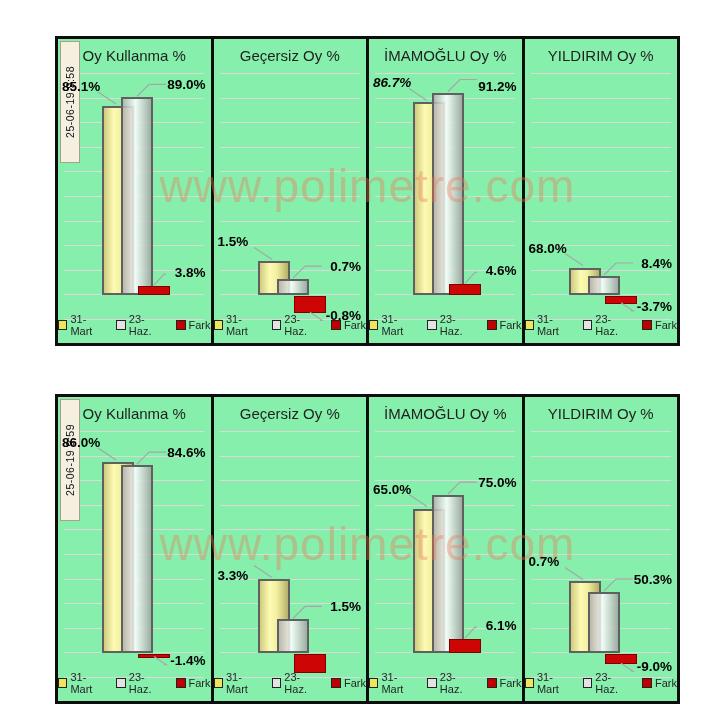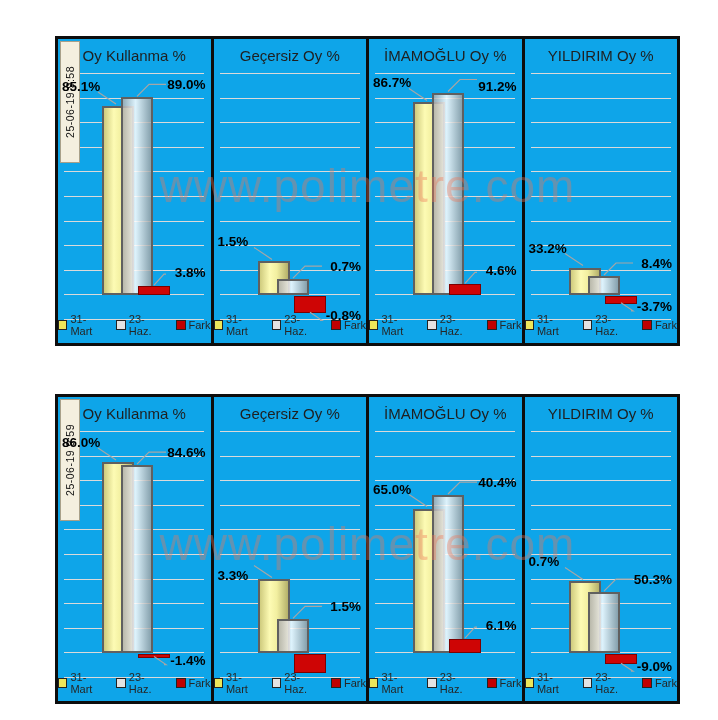--- a/index.html
+++ b/index.html
@@ -6,21 +6,21 @@
   .page{position:relative;width:718px;height:720px;background:#fff;
         font-family:"Liberation Sans",sans-serif;overflow:hidden;}
   .panel{position:absolute;left:55px;width:625px;height:345px;}
   #panel-0{top:7px;} #panel-1{top:365px;}
   .panel-header{position:absolute;top:0;left:0;right:0;height:28px;
         border:2px solid #000;box-sizing:border-box;display:flex;align-items:center;
         justify-content:center;font-weight:bold;font-size:12.5px;letter-spacing:-0.2px;
         white-space:nowrap;padding:0 4px;}
   .panel-box{position:absolute;top:29px;left:0;right:0;height:310px;
         border:3px solid #0d0d0d;box-sizing:border-box;display:flex;background:#fff;}
-  .cell{position:relative;flex:1;border-right:3px solid #0d0d0d;background:#0ea5e9;}
+  .cell{position:relative;flex:1;border-right:3px solid #0d0d0d;background:#86efac;}
   .cell:last-child{border-right:none;}
   .chart-title{position:absolute;top:8px;left:0;right:0;text-align:center;
         font-size:15px;color:#1f1f1f;z-index:2;}
   .plot{position:absolute;top:34px;left:4px;width:144px;height:246px;}
   .gridline{position:absolute;left:2px;right:2px;height:1px;background:#DADADA;}
   .bar{position:absolute;box-sizing:border-box;border:2px solid #606060;}
   .bar-march{background:linear-gradient(90deg,#cfcb7e 0%,#fdfbb4 35%,#f2efa0 60%,#b5b06a 100%);z-index:3;}
   .bar-june{background:linear-gradient(90deg,rgba(176,176,176,.82) 0%,rgba(255,255,255,.86) 45%,rgba(160,160,160,.82) 100%);z-index:4;}
   .bar-diff{background:#CE0505;border:1px solid #7d0000;z-index:5;}
   .leaders{position:absolute;left:0;top:0;z-index:6;pointer-events:none;}
@@ -161,21 +161,21 @@
             </span>
             <span class="legend-item">
               <span class="swatch" style="background: rgb(227, 227, 227);"></span>
               <span>23-Haz.</span>
             </span>
             <span class="legend-item">
               <span class="swatch" style="background: rgb(192, 0, 0);"></span>
               <span>Fark</span>
             </span>
           </div>
-  <span class="vlabel" style="left: 4px; top: 36.4757px;">86.7%</span>
+  <span class="vlabel" style="left: 4px; top: 36.4757px; font-style: italic;">86.7%</span>
           <span class="vlabel" style="right: 5px; top: 40px;">91.2%</span>
           <span class="vlabel" style="right: 5px; top: 224.427px;">4.6%</span>
         </div>
         <div class="cell">
 
     <div class="chart-title">YILDIRIM Oy %</div>
     <div class="plot">
             <div class="gridline" style="top: 0px;"></div>
             <div class="gridline" style="top: 24.6px;"></div>
             <div class="gridline" style="top: 49.2px;"></div>
@@ -203,21 +203,21 @@
             </span>
             <span class="legend-item">
               <span class="swatch" style="background: rgb(227, 227, 227);"></span>
               <span>23-Haz.</span>
             </span>
             <span class="legend-item">
               <span class="swatch" style="background: rgb(192, 0, 0);"></span>
               <span>Fark</span>
             </span>
           </div>
-  <span class="vlabel" style="left: 4px; top: 201.584px;">33.2%</span>
+  <span class="vlabel" style="left: 4px; top: 201.584px;">68.0%</span>
           <span class="vlabel" style="right: 5px; top: 217.005px;">8.4%</span>
           <span class="vlabel" style="right: 5px; top: 259.822px;">-3.7%</span>
         </div>
       </div>
     <div class="watermark">www.polimetre.com</div>
   </section>
 
   <section class="panel" id="panel-1">
     <div class="panel-box">
         <div class="cell">
@@ -336,21 +336,21 @@
             <span class="legend-item">
               <span class="swatch" style="background: rgb(227, 227, 227);"></span>
               <span>23-Haz.</span>
             </span>
             <span class="legend-item">
               <span class="swatch" style="background: rgb(192, 0, 0);"></span>
               <span>Fark</span>
             </span>
           </div>
   <span class="vlabel" style="left: 4px; top: 84.5676px;">65.0%</span>
-          <span class="vlabel" style="right: 5px; top: 78.0486px;">40.4%</span>
+          <span class="vlabel" style="right: 5px; top: 78.0486px;">75.0%</span>
           <span class="vlabel" style="right: 5px; top: 221.103px;">6.1%</span>
         </div>
         <div class="cell">
 
     <div class="chart-title">YILDIRIM Oy %</div>
     <div class="plot">
             <div class="gridline" style="top: 0px;"></div>
             <div class="gridline" style="top: 24.6px;"></div>
             <div class="gridline" style="top: 49.2px;"></div>
             <div class="gridline" style="top: 73.8px;"></div>

